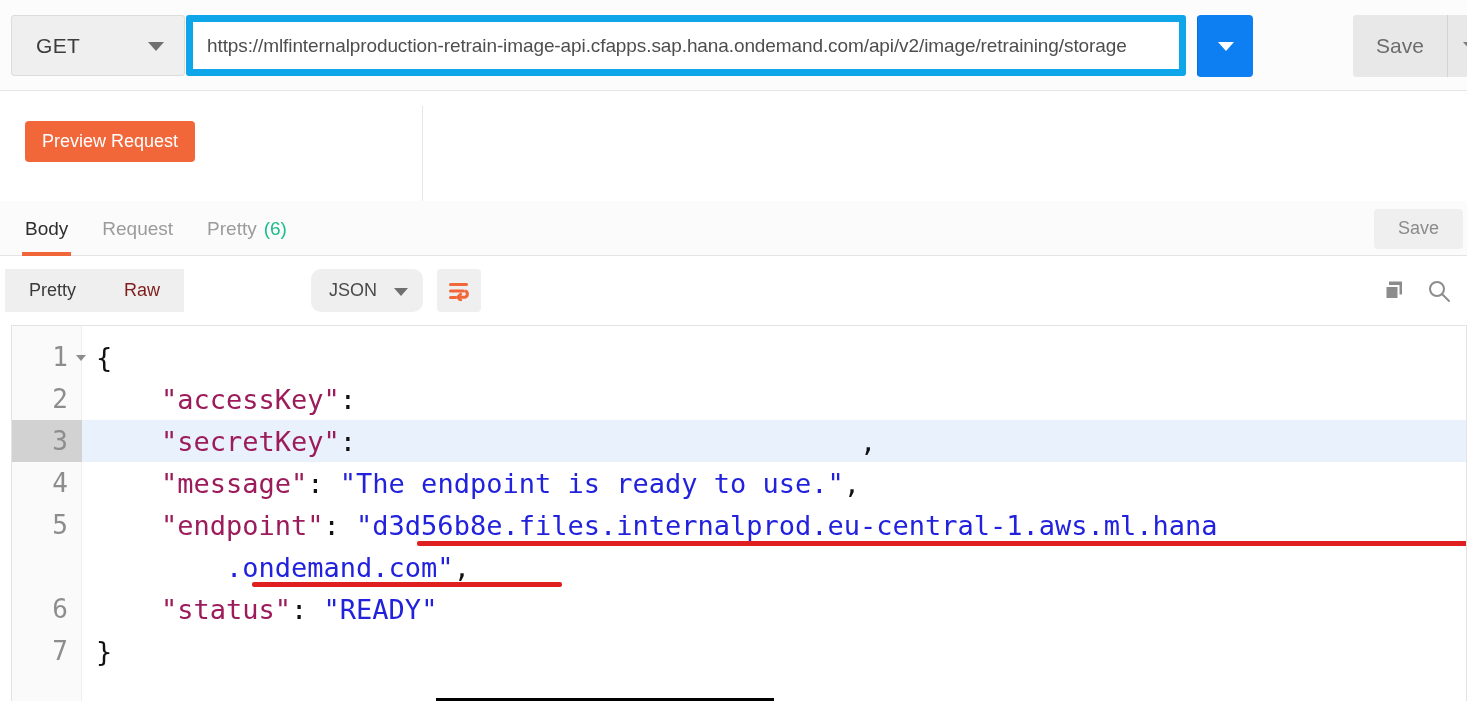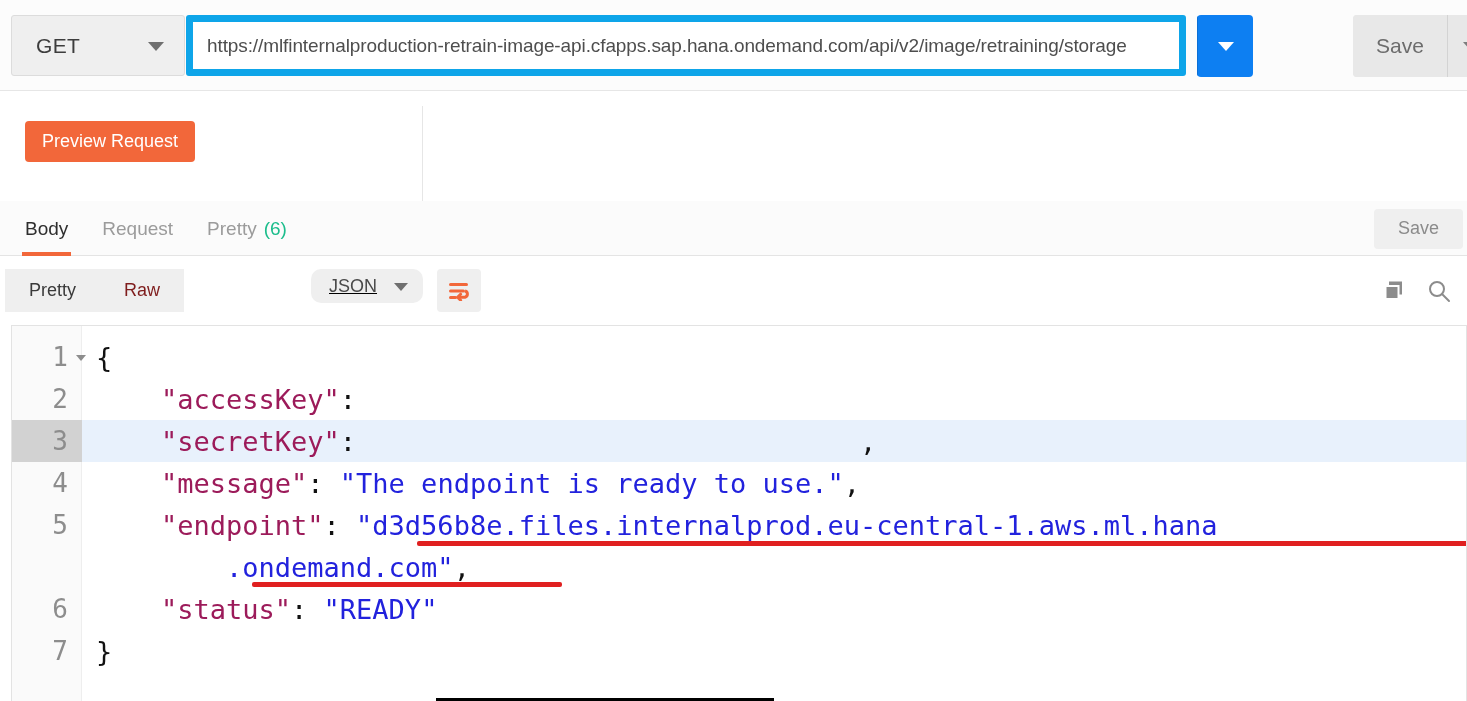--- a/index.html
+++ b/index.html
@@ -127,24 +127,23 @@
   .seg {
     position: absolute; left: 5px; top: 13px; height: 43px; background: #efefef;
     border-radius: 0; display: flex; align-items: center;
   }
   .seg-item {
     padding: 0 24px; font-size: 18px; color: #7f1d1d; height: 43px;
     display: flex; align-items: center; cursor: pointer;
   }
   .seg-item.active { color: #3a3a3a; }
   .lang-select {
-    position: absolute; left: 311px; top: 13px; width: 112px; height: 34px;
+    position: absolute; left: 311px; top: 13px; width: 112px; height: 43px;
     background: #efefef; border-radius: 10px; display: flex; align-items: center;
     cursor: pointer;
-    text-decoration: underline;
   }
   .lang-label { font-size: 18px; color: #4a4a4a; margin-left: 18px; }
   .lang-caret {
     position: absolute; right: 15px; top: 50%; margin-top: -3px; width: 0; height: 0;
     border-left: 7px solid transparent; border-right: 7px solid transparent;
     border-top: 8px solid #6f6f6f;
   }
   .wrap-btn {
     position: absolute; left: 437px; top: 13px; width: 44px; height: 43px;
     background: #efefef; border-radius: 4px; display: flex; align-items: center;

